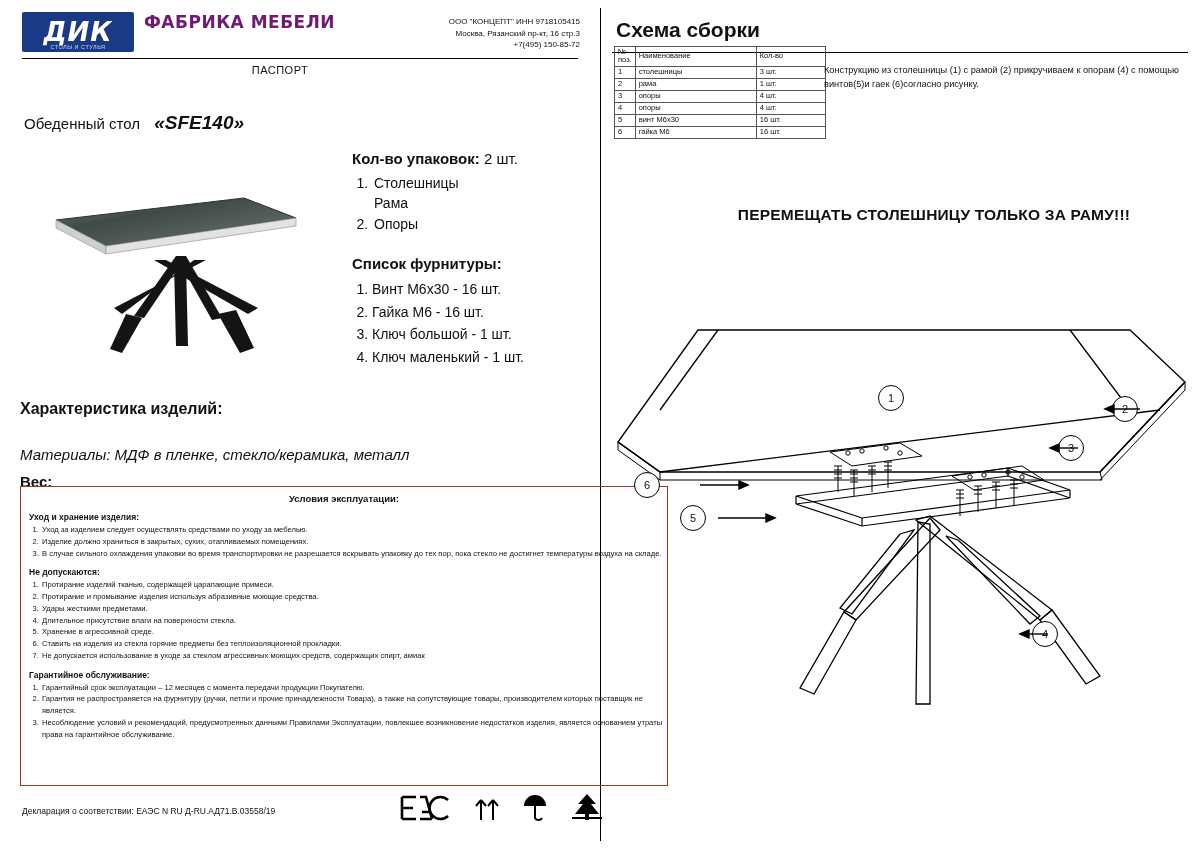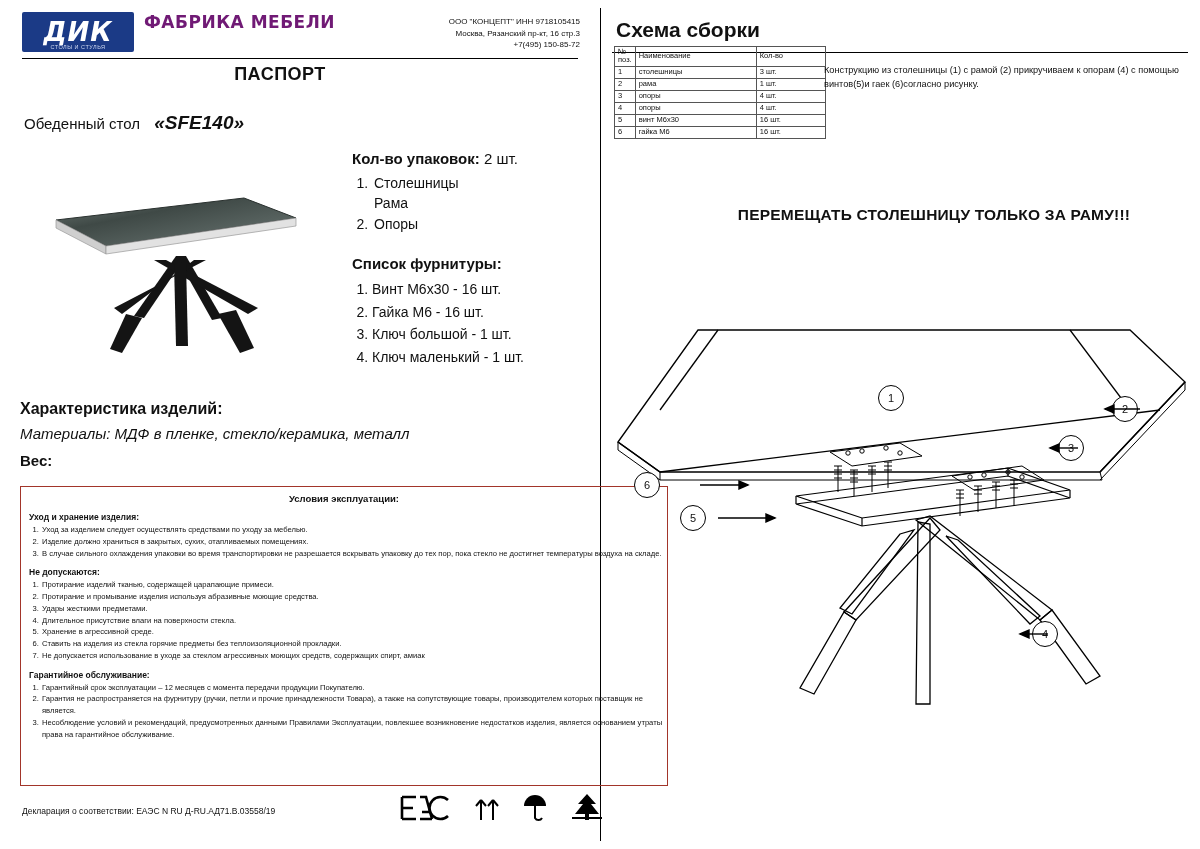--- a/index.html
+++ b/index.html
@@ -44,21 +44,21 @@
 
   .company-info {
     position:absolute; left:380px; top:16px; width:200px;
     text-align:right; font-size:8px; line-height:1.45; color:#111;
   }
 
   .hr-top { position:absolute; left:22px; top:58px; width:556px; height:1px; background:#000; }
 
   .passport-title {
     position:absolute; left:0; top:64px; width:560px; text-align:center;
-    font-size:18px; font-weight:bold; letter-spacing:.5px;
+    font-size:11px; font-weight:normal; letter-spacing:.5px;
   }
 
   .product-line { position:absolute; left:24px; top:112px; font-size:15px; }
   .product-line .model { font-weight:bold; font-style:italic; font-size:19px; margin-left:10px; }
 
   
   .table-illus { position:absolute; left:26px; top:168px; width:300px; height:200px; }
 
   
   .packs { position:absolute; left:352px; top:150px; width:240px; }
@@ -67,21 +67,21 @@
   .packs ol { margin:6px 0 0 0; padding-left:20px; font-size:14px; line-height:1.45; }
   .packs ol li { padding-left:2px; }
   .packs .sub { font-size:14px; margin-left:0; }
 
   .fittings { position:absolute; left:352px; top:255px; width:240px; }
   .fittings h3 { margin:0 0 6px 0; font-size:15px; font-weight:bold; }
   .fittings ol { margin:0; padding-left:20px; font-size:14px; line-height:1.62; }
 
   .charac { position:absolute; left:20px; top:400px; width:560px; }
   .charac .t1 { font-size:16px; font-weight:bold; }
-  .charac .t2 { font-size:15px; font-weight:bold; margin-top:7px; }
+  .charac .t2 { font-size:15px; font-weight:bold; margin-top:28px; }
   .charac .t2 span { font-weight:normal; font-style:italic; }
   .charac .t3 { font-size:15px; font-weight:bold; margin-top:10px; }
 
   
   .terms {
     position:absolute; left:20px; top:486px; width:648px; height:300px;
     border:1px solid #a2352a;
   }
   .terms .t-title {
     text-align:center; font-weight:bold; font-size:9.5px; margin-top:6px;

